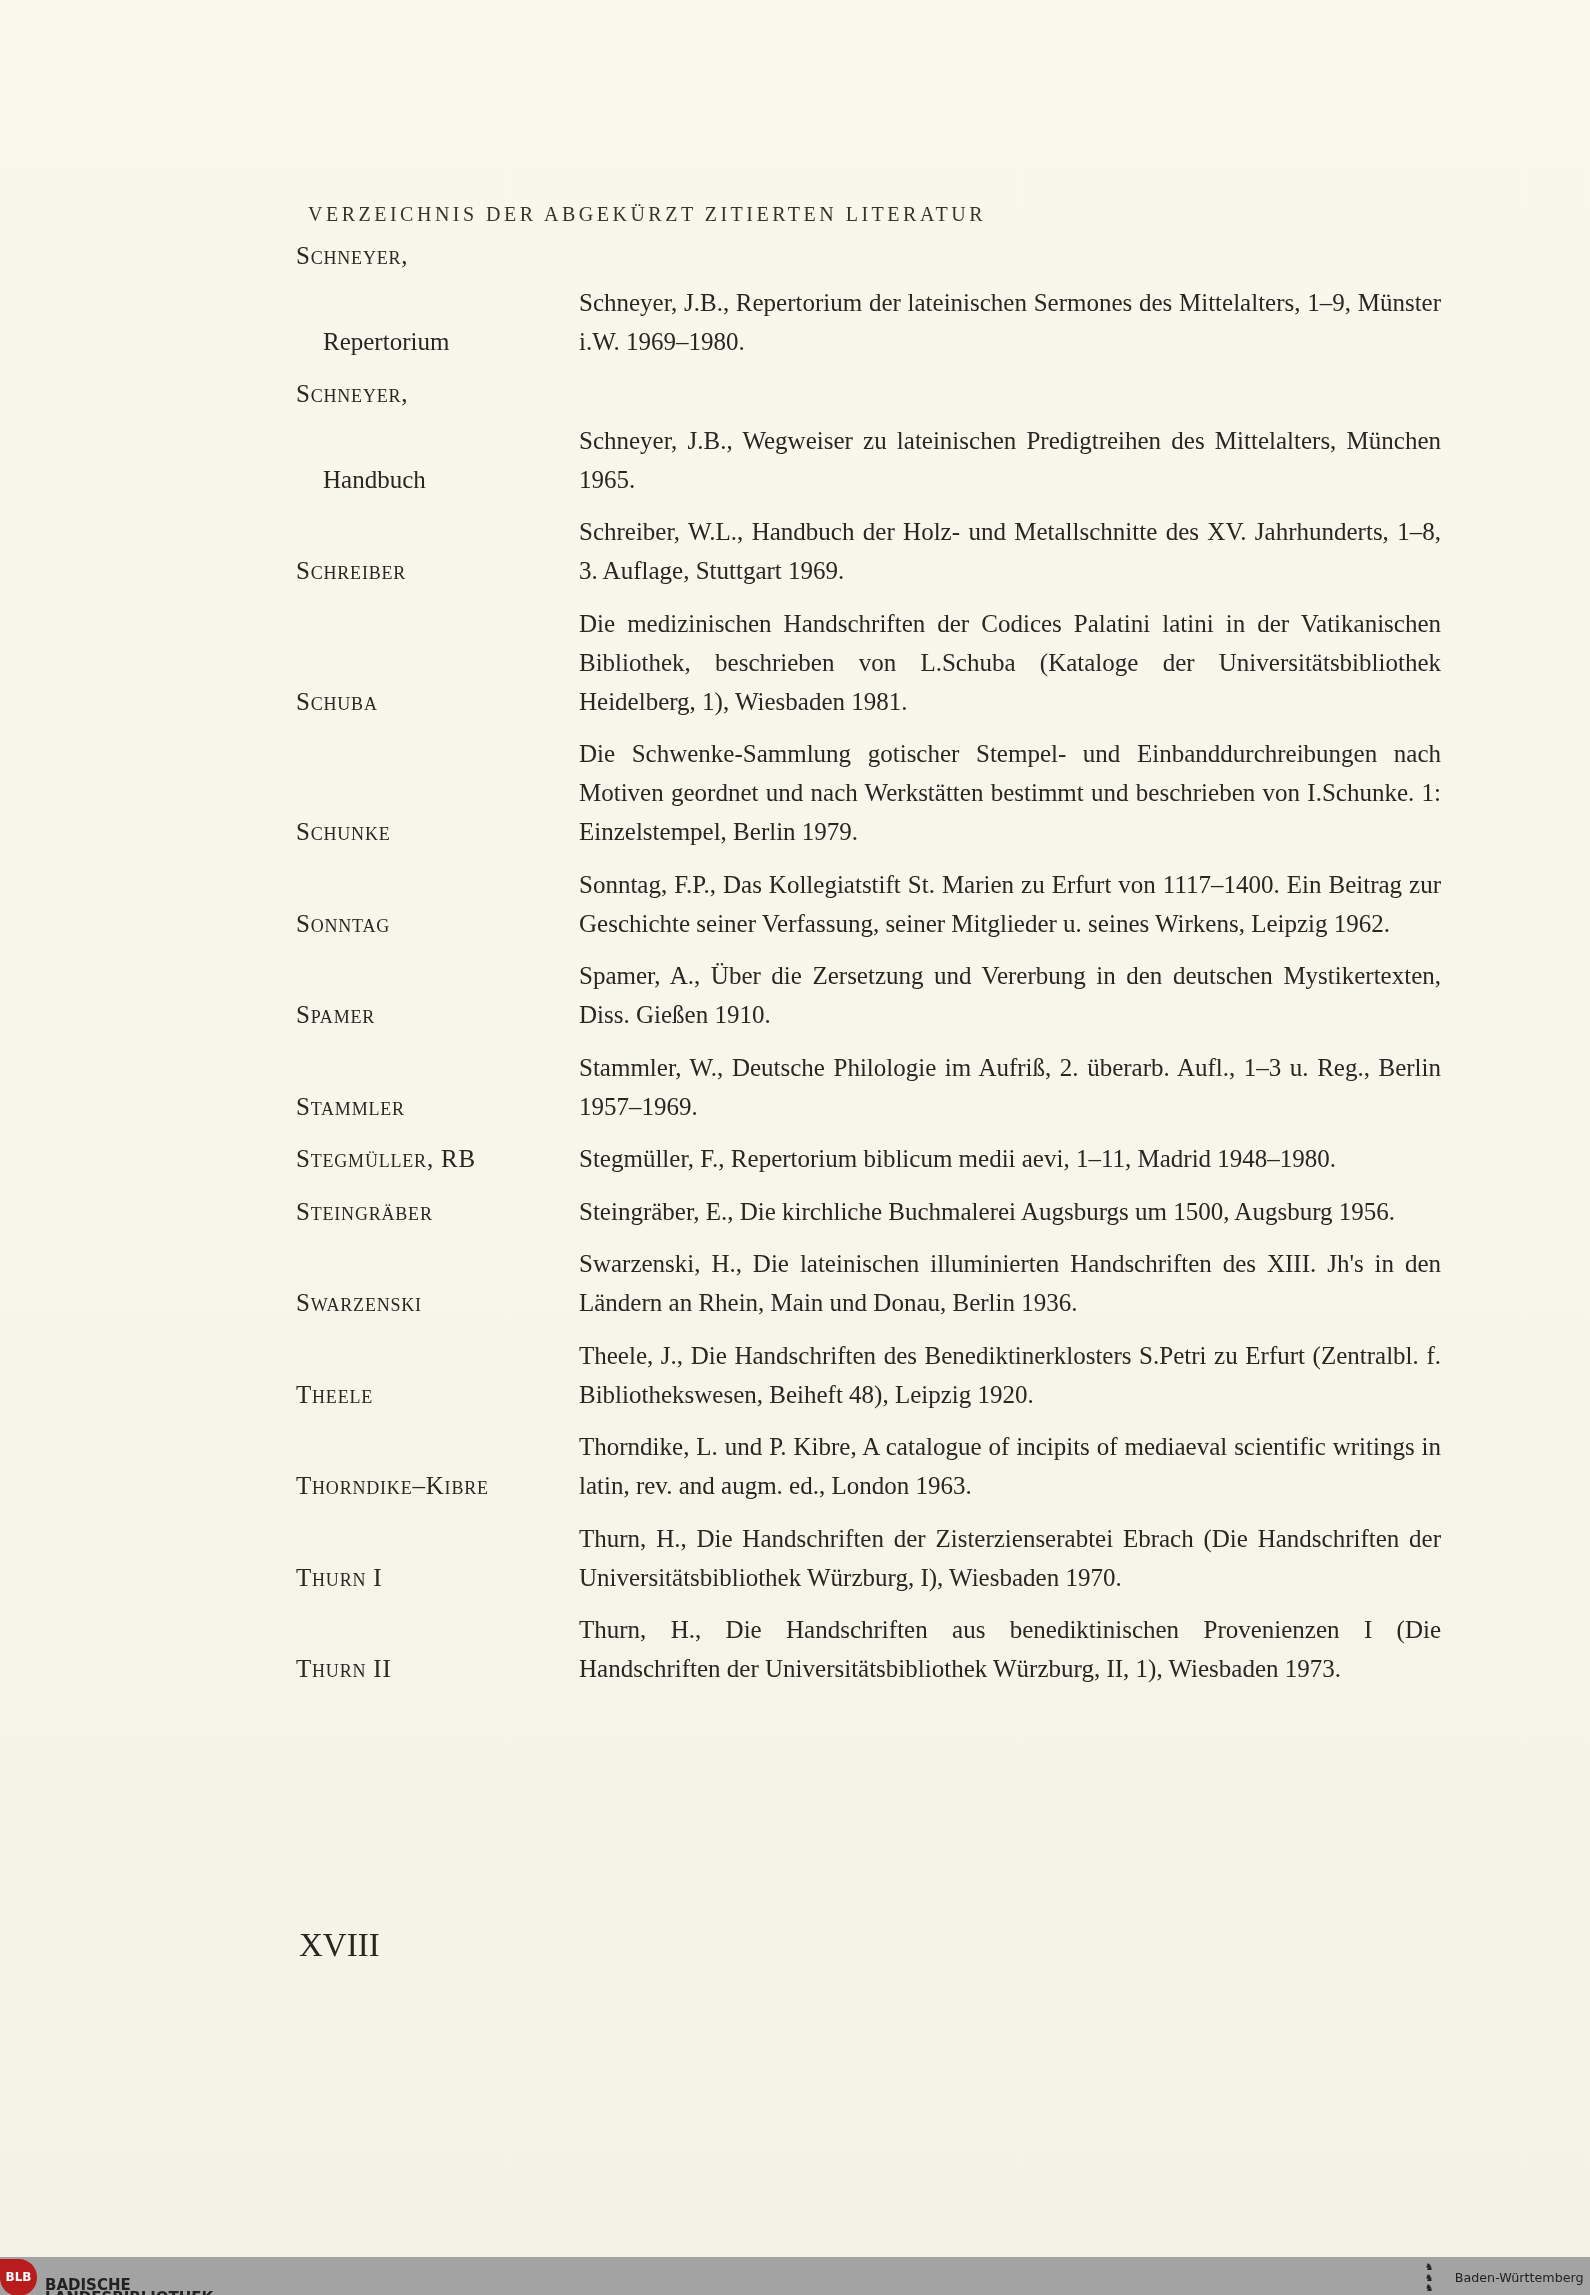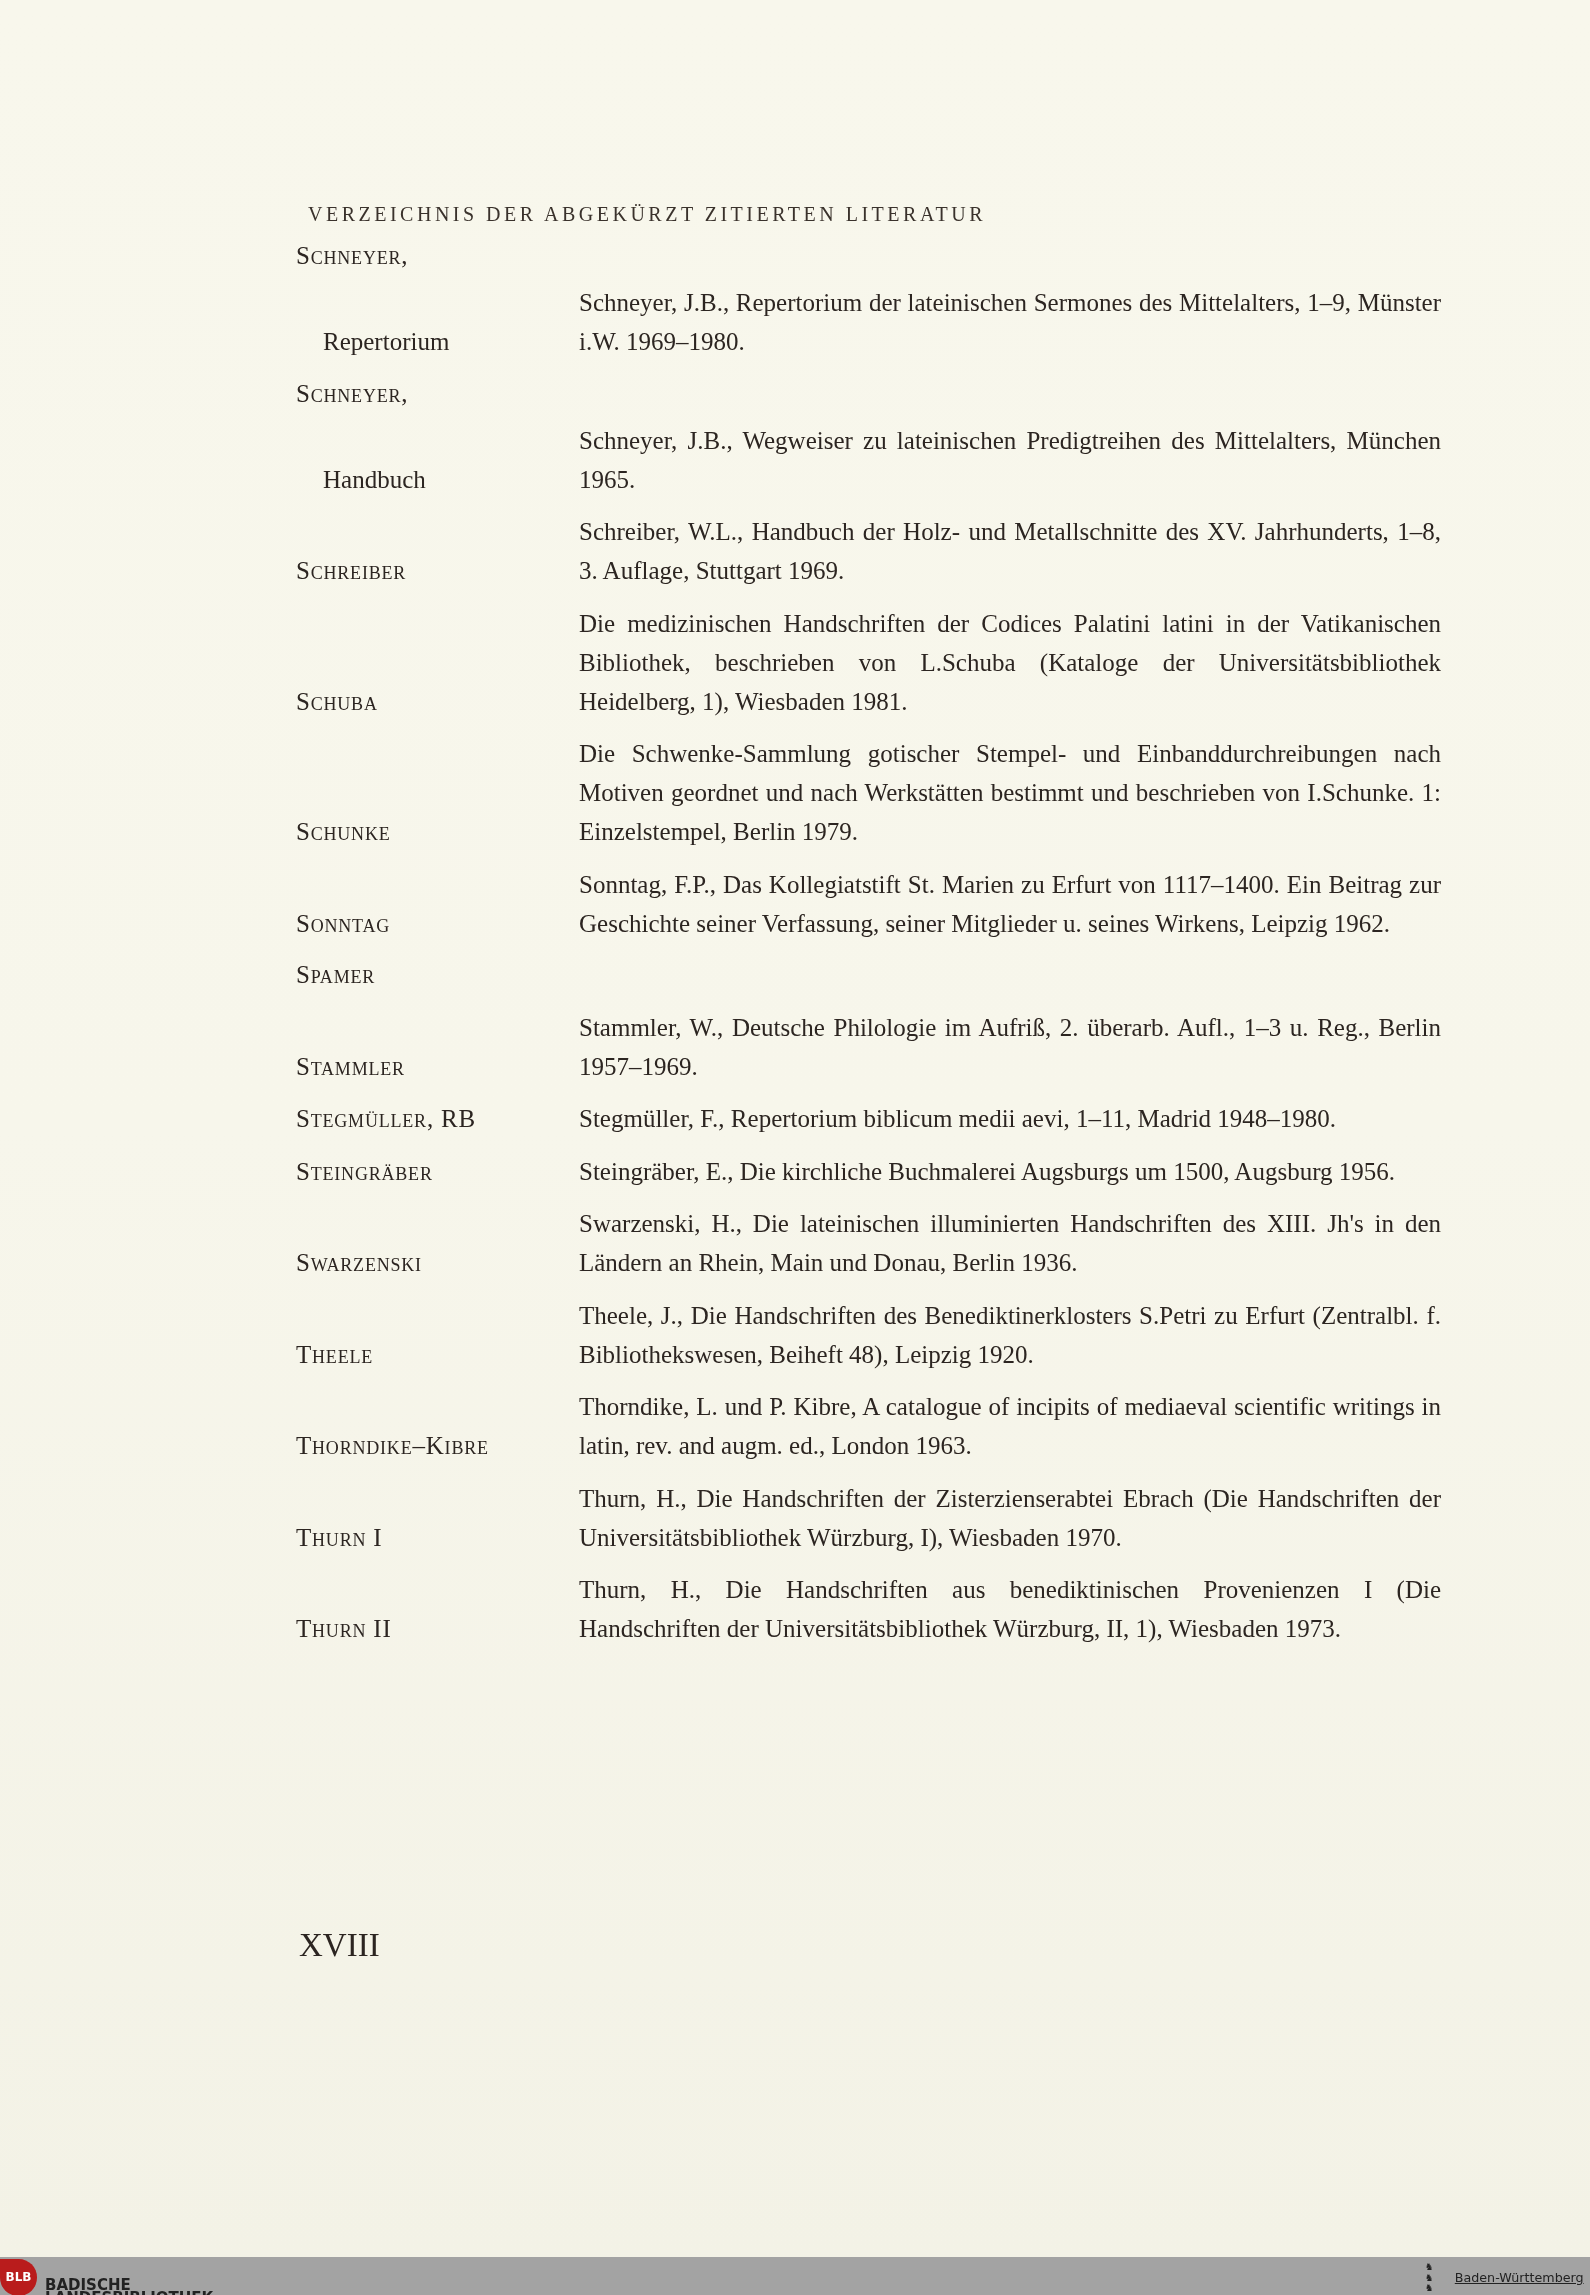--- a/index.html
+++ b/index.html
@@ -128,21 +128,20 @@
     .bw-crest span {
       font-size: 9.5px;
       line-height: 10.3px;
       color: #222;
       font-family: "DejaVu Sans", sans-serif;
     }
     .bw-name {
       font-family: "DejaVu Sans", sans-serif;
       font-size: 12.7px;
       color: #222;
-      text-decoration: underline;
     }
   </style>
 </head>
 <body>
 
 <div class="page">
   <div class="running-head">VERZEICHNIS DER ABGEKÜRZT ZITIERTEN LITERATUR</div>
 
   <div class="entries">
     <div class="entry">
@@ -164,20 +163,21 @@
     <div class="entry">
       <div class="key">Schunke</div>
       <div class="text">Die Schwenke-Sammlung gotischer Stempel- und Einbanddurchreibungen nach Motiven geordnet und nach Werkstätten bestimmt und beschrieben von I.Schunke. 1: Einzelstempel, Berlin 1979.</div>
     </div>
     <div class="entry">
       <div class="key">Sonntag</div>
       <div class="text">Sonntag, F.P., Das Kollegiatstift St. Marien zu Erfurt von 1117–1400. Ein Beitrag zur Geschichte seiner Verfassung, seiner Mitglieder u. seines Wir­kens, Leipzig 1962.</div>
     </div>
     <div class="entry">
       <div class="key">Spamer</div>
+      <div class="text">Spamer, A., Über die Zersetzung und Vererbung in den deutschen Mysti­kertexten, Diss. Gießen 1910.</div>
     </div>
     <div class="entry">
       <div class="key">Stammler</div>
       <div class="text">Stammler, W., Deutsche Philologie im Aufriß, 2. überarb. Aufl., 1–3 u. Reg., Berlin 1957–1969.</div>
     </div>
     <div class="entry">
       <div class="key">Stegmüller, RB</div>
       <div class="text">Stegmüller, F., Repertorium biblicum medii aevi, 1–11, Madrid 1948–1980.</div>
     </div>
     <div class="entry">

